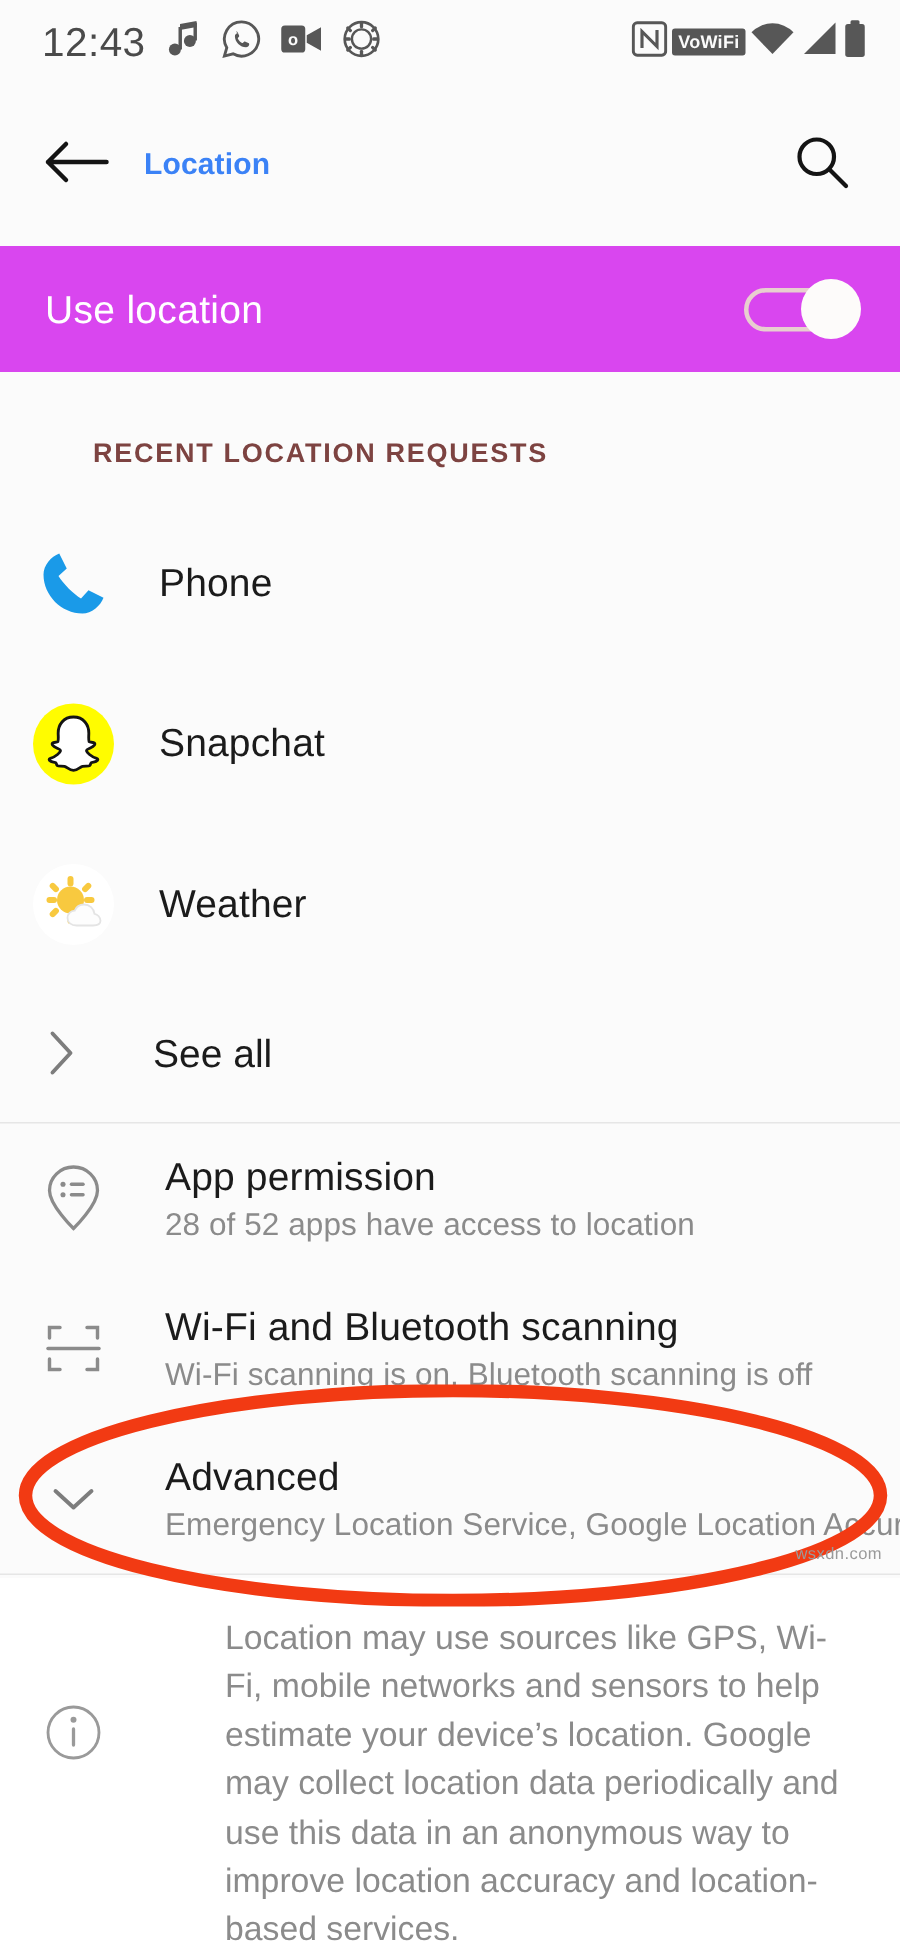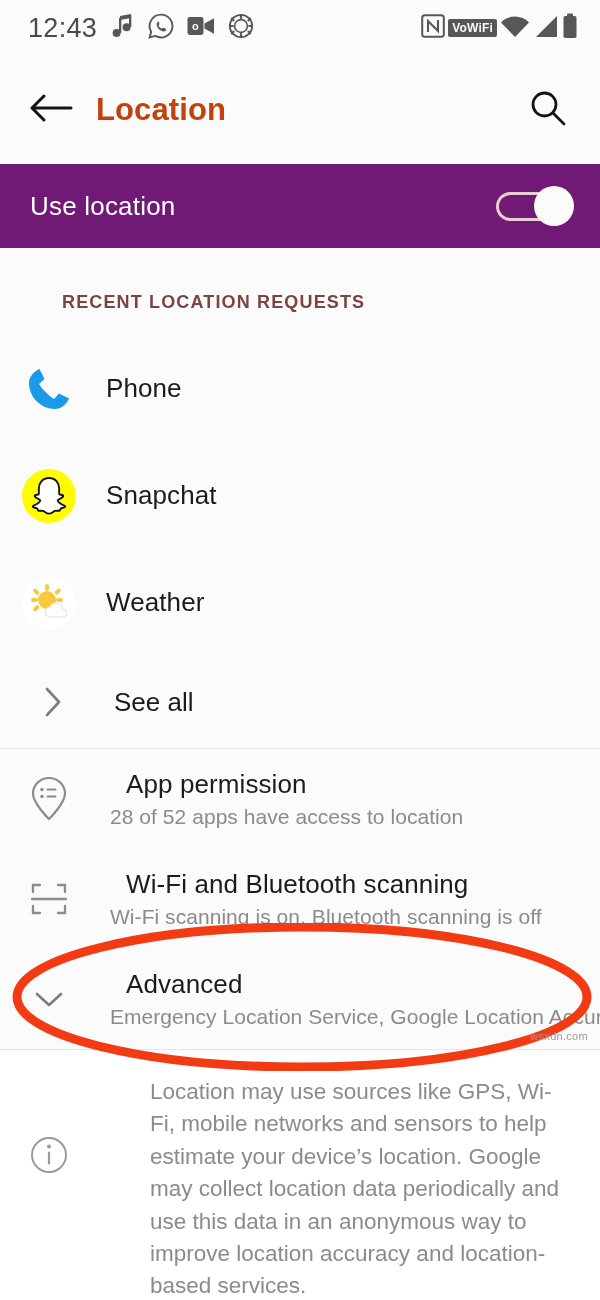--- a/index.html
+++ b/index.html
@@ -53,32 +53,32 @@
   
   .appbar {
     height: 108px;
     display: flex;
     align-items: center;
     padding: 0 26px 0 24px;
     background: #fbfbfb;
   }
   .back-btn { width: 54px; height: 54px; display: flex; align-items: center; justify-content: center; }
   .appbar-title {
-    font-size: 31px;
+    font-size: 20px;
     font-weight: bold;
-    color: #c2410c;
+    color: #3b82f6;
     margin-left: 18px;
     letter-spacing: .1px;
   }
   .search-btn { margin-left: auto; width: 52px; height: 52px; display: flex; align-items: center; justify-content: center; }
 
   
   .banner {
     height: 84px;
-    background: #701a75;
+    background: #d946ef;
     display: flex;
     align-items: center;
     padding: 0 26px 0 30px;
   }
   .banner-label {
     font-size: 26px;
     color: #ffffff;
     letter-spacing: .2px;
   }
   .switch {
@@ -128,21 +128,21 @@
     font-size: 26px;
     color: #1b1b1b;
     margin-left: 26px;
     letter-spacing: .1px;
   }
 
   .see-all-row {
     height: 92px;
     display: flex;
     align-items: center;
-    padding-left: 22px;
+    padding-left: 10px;
   }
   .see-all-label { font-size: 26px; color: #1b1b1b; margin-left: 30px; }
 
   .divider { height: 1px; background: #e6e6e6; }
 
   
   .setting-row {
     min-height: 100px;
     display: flex;
     align-items: center;
@@ -152,21 +152,20 @@
     width: 62px; height: 62px;
     display: flex; align-items: center; justify-content: center;
     flex: none;
   }
   .setting-texts { margin-left: 30px; }
   .setting-title {
     font-size: 26px;
     color: #1b1b1b;
     letter-spacing: .1px;
     line-height: 1.18;
-    margin-left: 16px;
   }
   .setting-sub {
     font-size: 21px;
     color: #8b8b8b;
     margin-top: 5px;
     letter-spacing: .05px;
     white-space: nowrap;
   }
 
   

